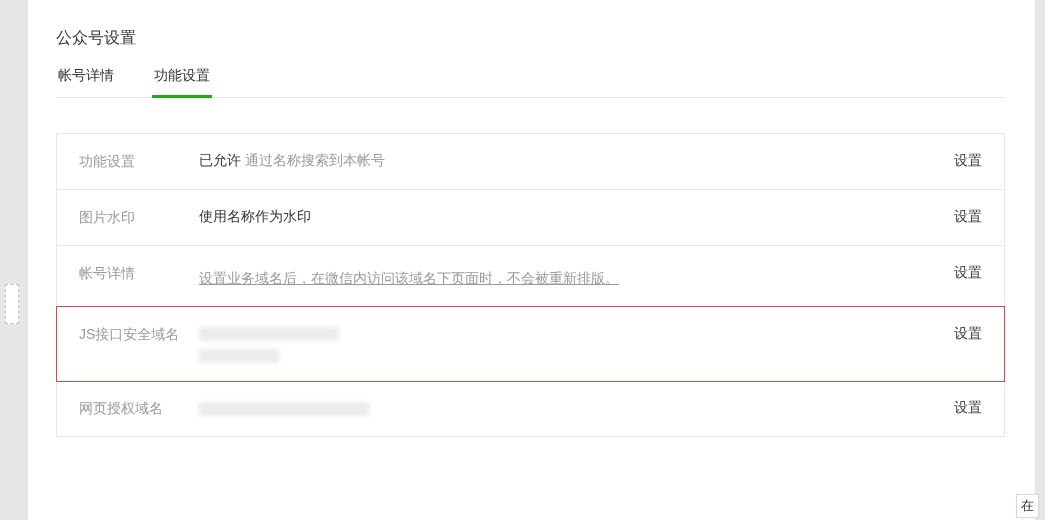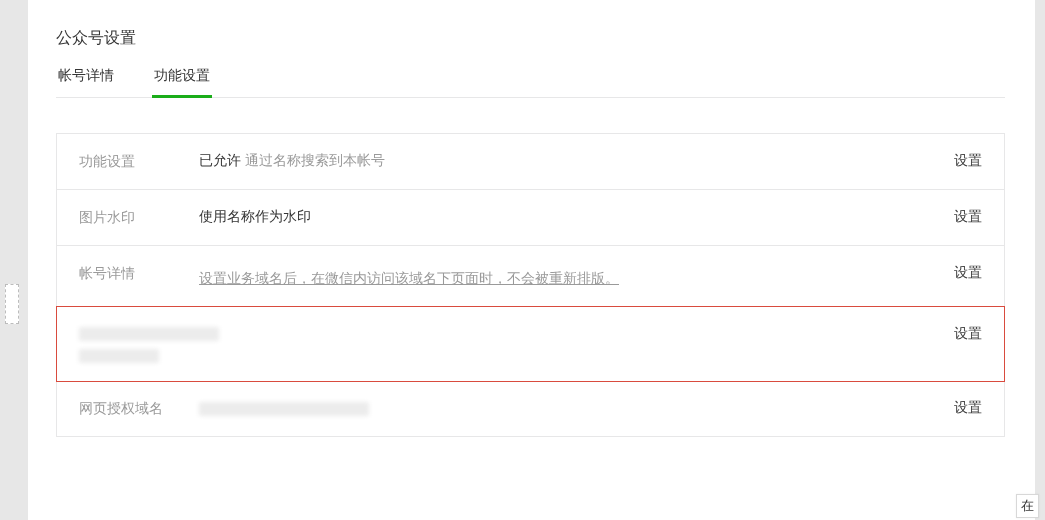--- a/index.html
+++ b/index.html
@@ -167,20 +167,21 @@
 
       <div class="row">
         <div class="row-label">帐号详情</div>
         <div class="row-body">
           <div class="row-desc">设置业务域名后，在微信内访问该域名下页面时，不会被重新排版。</div>
         </div>
         <div class="row-action"><span class="link">设置</span></div>
       </div>
 
       <div class="row highlight">
+        <div class="row-label">JS接口安全域名</div>
         <div class="row-body">
           <div><span class="blur-block blur-line-1"></span></div>
           <div><span class="blur-block blur-line-2"></span></div>
         </div>
         <div class="row-action"><span class="link">设置</span></div>
       </div>
 
       <div class="row">
         <div class="row-label">网页授权域名</div>
         <div class="row-body">

